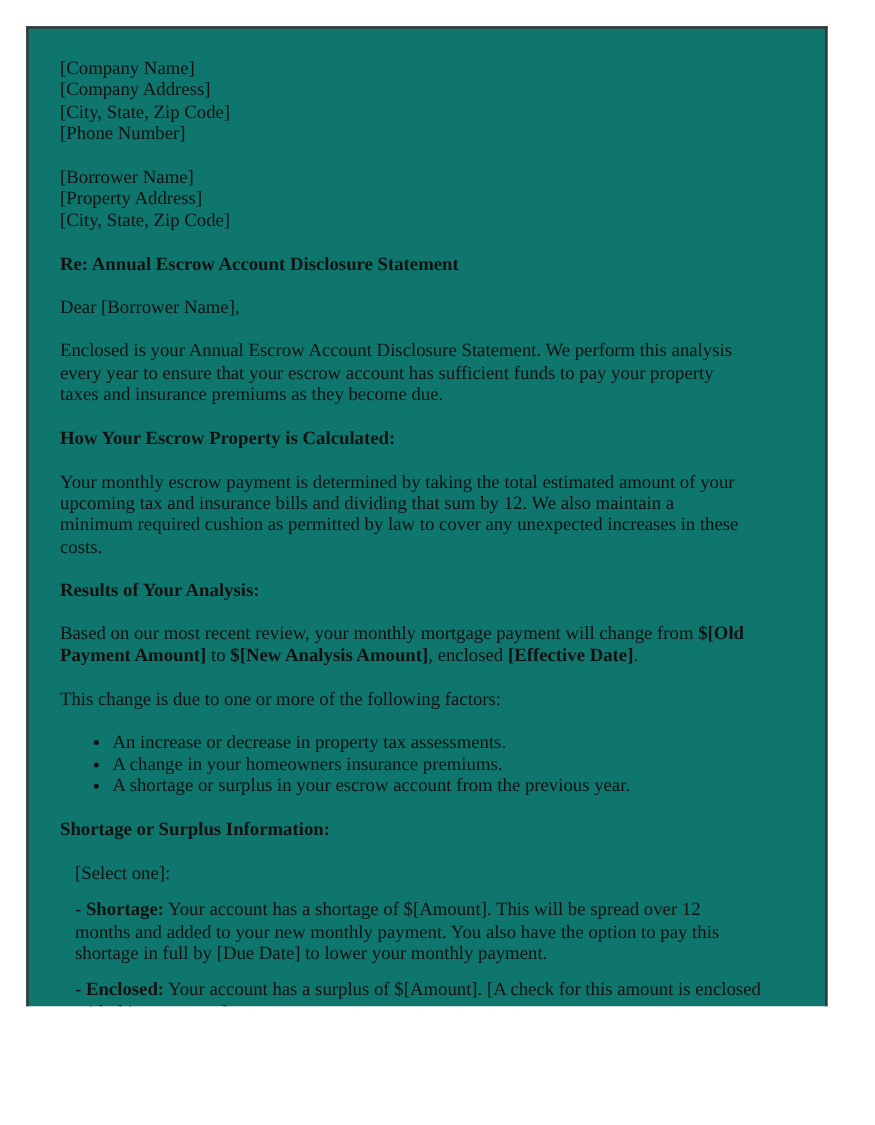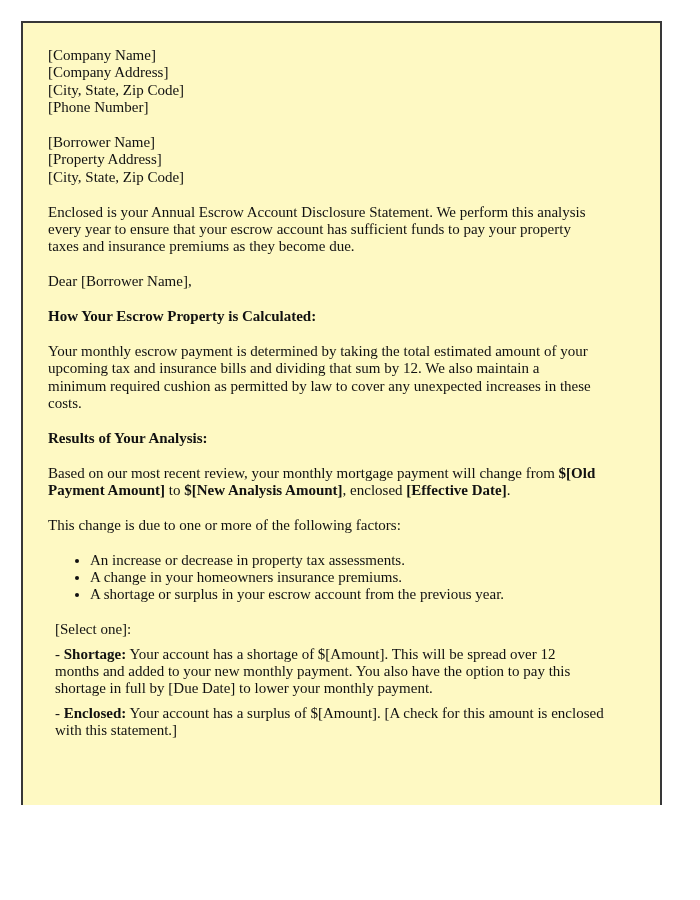--- a/index.html
+++ b/index.html
@@ -38,45 +38,46 @@
   }
   .page h3 {
     font-weight: bold;
   }
   .page ul {
     margin: 0 0 17.4px 0;
     padding-left: 42px;
     list-style-type: disc;
   }
   .final-block p {
-    margin: 7px;
+    margin: 12px;
   }
   b { font-weight: bold; }
 </style>
 </head>
 <body style="color: rgb(17, 17, 17);">
 
-<div class="page" style="border-color: rgb(56, 56, 56); background: #fef9c3;">
+<div class="page" style="border-color: rgb(56, 56, 56); background: #0f766e;">
 
   <p>[Company Name]
 [Company Address]
 [City, State, Zip Code]
 [Phone Number]</p>
 
 
   <p>[Borrower Name]
 [Property Address]
 [City, State, Zip Code]</p>
 
+  <h3>Re: Annual Escrow Account Disclosure Statement</h3>
+
+  <p>Dear [Borrower Name],</p>
 
   <p>Enclosed is your Annual Escrow Account Disclosure Statement. We perform this analysis
 every year to ensure that your escrow account has sufficient funds to pay your property
 taxes and insurance premiums as they become due.</p>
-
-  <p>Dear [Borrower Name],</p>
 
   <h3>How Your Escrow Property is Calculated:</h3>
 
   <p>Your monthly escrow payment is determined by taking the total estimated amount of your
 upcoming tax and insurance bills and dividing that sum by 12. We also maintain a
 minimum required cushion as permitted by law to cover any unexpected increases in these
 costs.</p>
 
   <h3>Results of Your Analysis:</h3>
 
@@ -84,20 +85,21 @@
 Payment Amount]</b><span> to </span><b>$[New Analysis Amount]</b><span>, enclosed </span><b>[Effective Date]</b><span>.</span></p>
 
   <p>This change is due to one or more of the following factors:</p>
 
   <ul>
     <li>An increase or decrease in property tax assessments.</li>
     <li>A change in your homeowners insurance premiums.</li>
     <li>A shortage or surplus in your escrow account from the previous year.</li>
   </ul>
 
+  <h3>Shortage or Surplus Information:</h3>
 
   <div class="final-block">
     <p>[Select one]:</p>
     <p><span>- </span><b>Shortage:</b><span> Your account has a shortage of $[Amount]. This will be spread over 12
 months and added to your new monthly payment. You also have the option to pay this
 shortage in full by [Due Date] to lower your monthly payment.</span></p>
     <p><span>- </span><b>Enclosed:</b><span> Your account has a surplus of $[Amount]. [A check for this amount is enclosed
 with this statement.]</span></p>
   </div>
 

